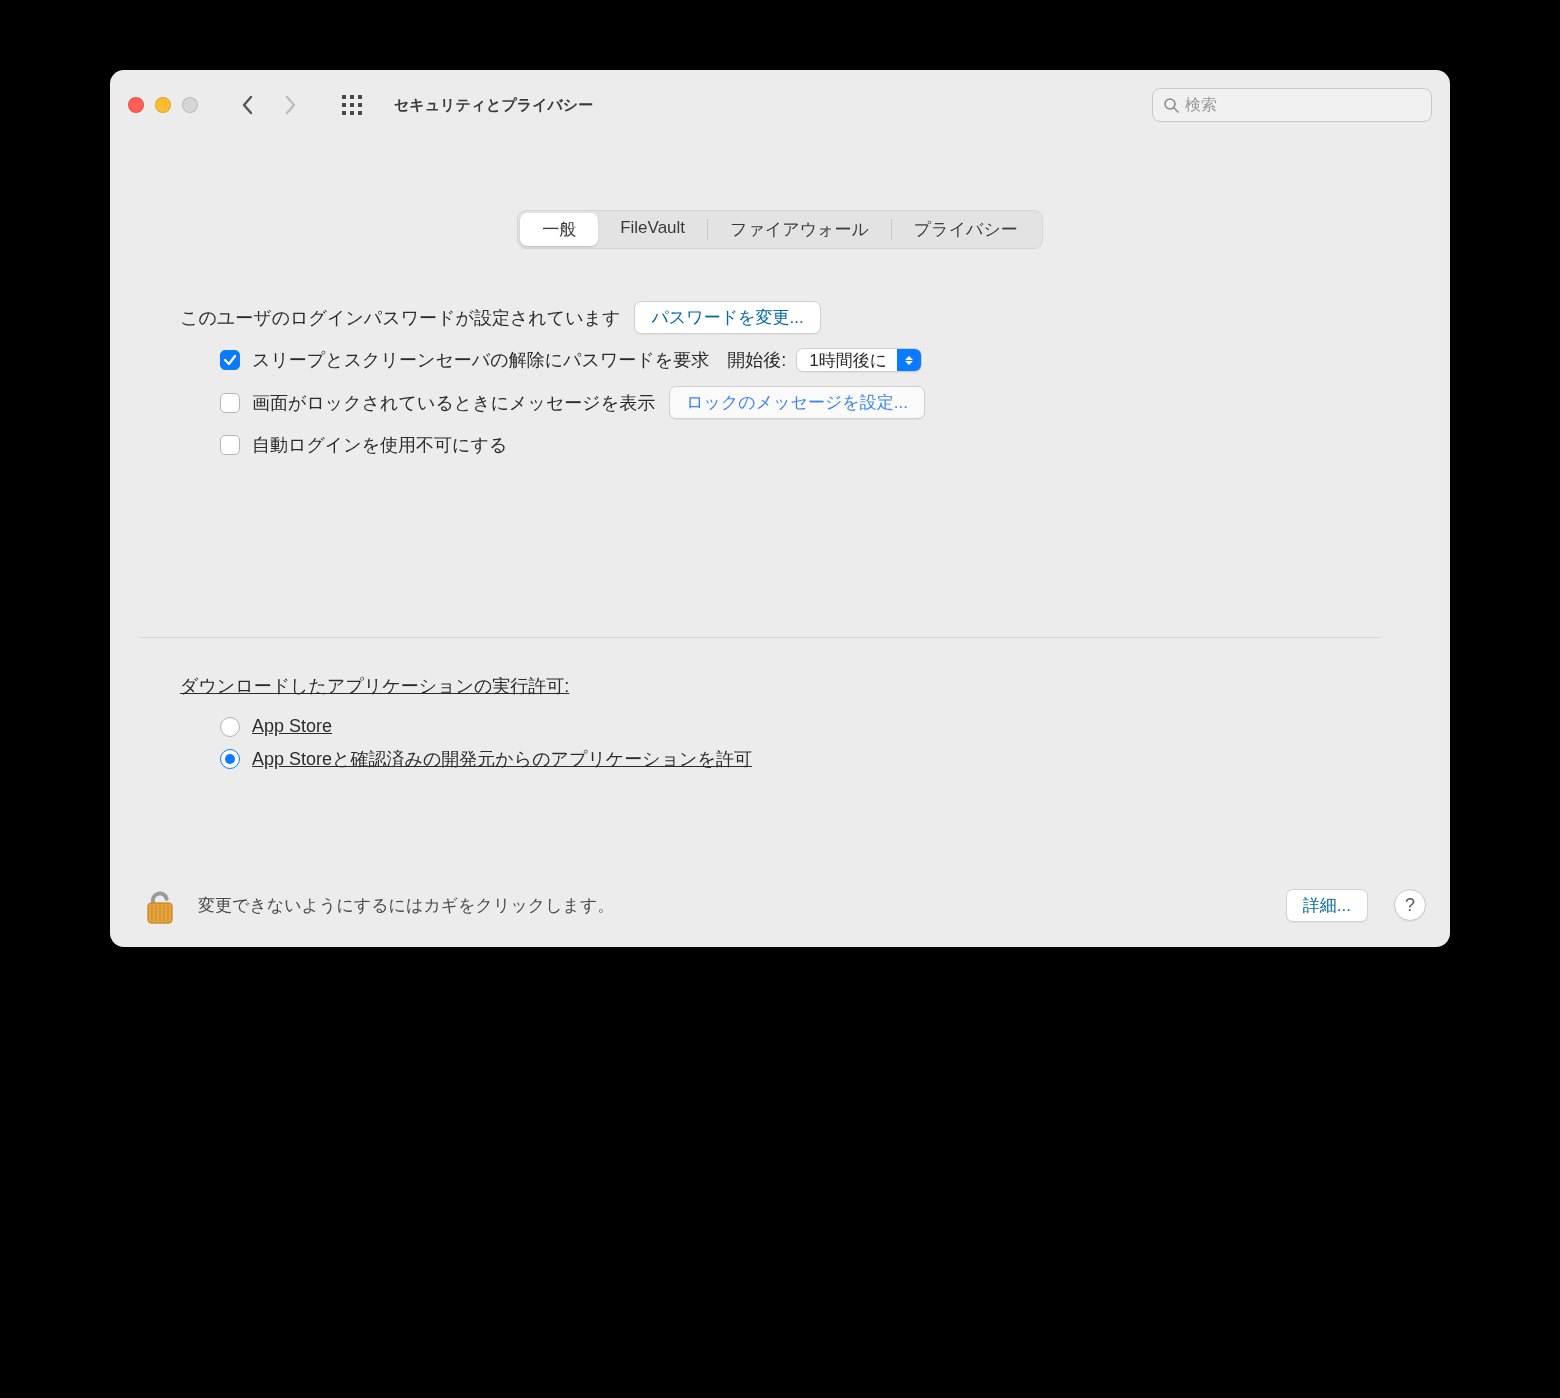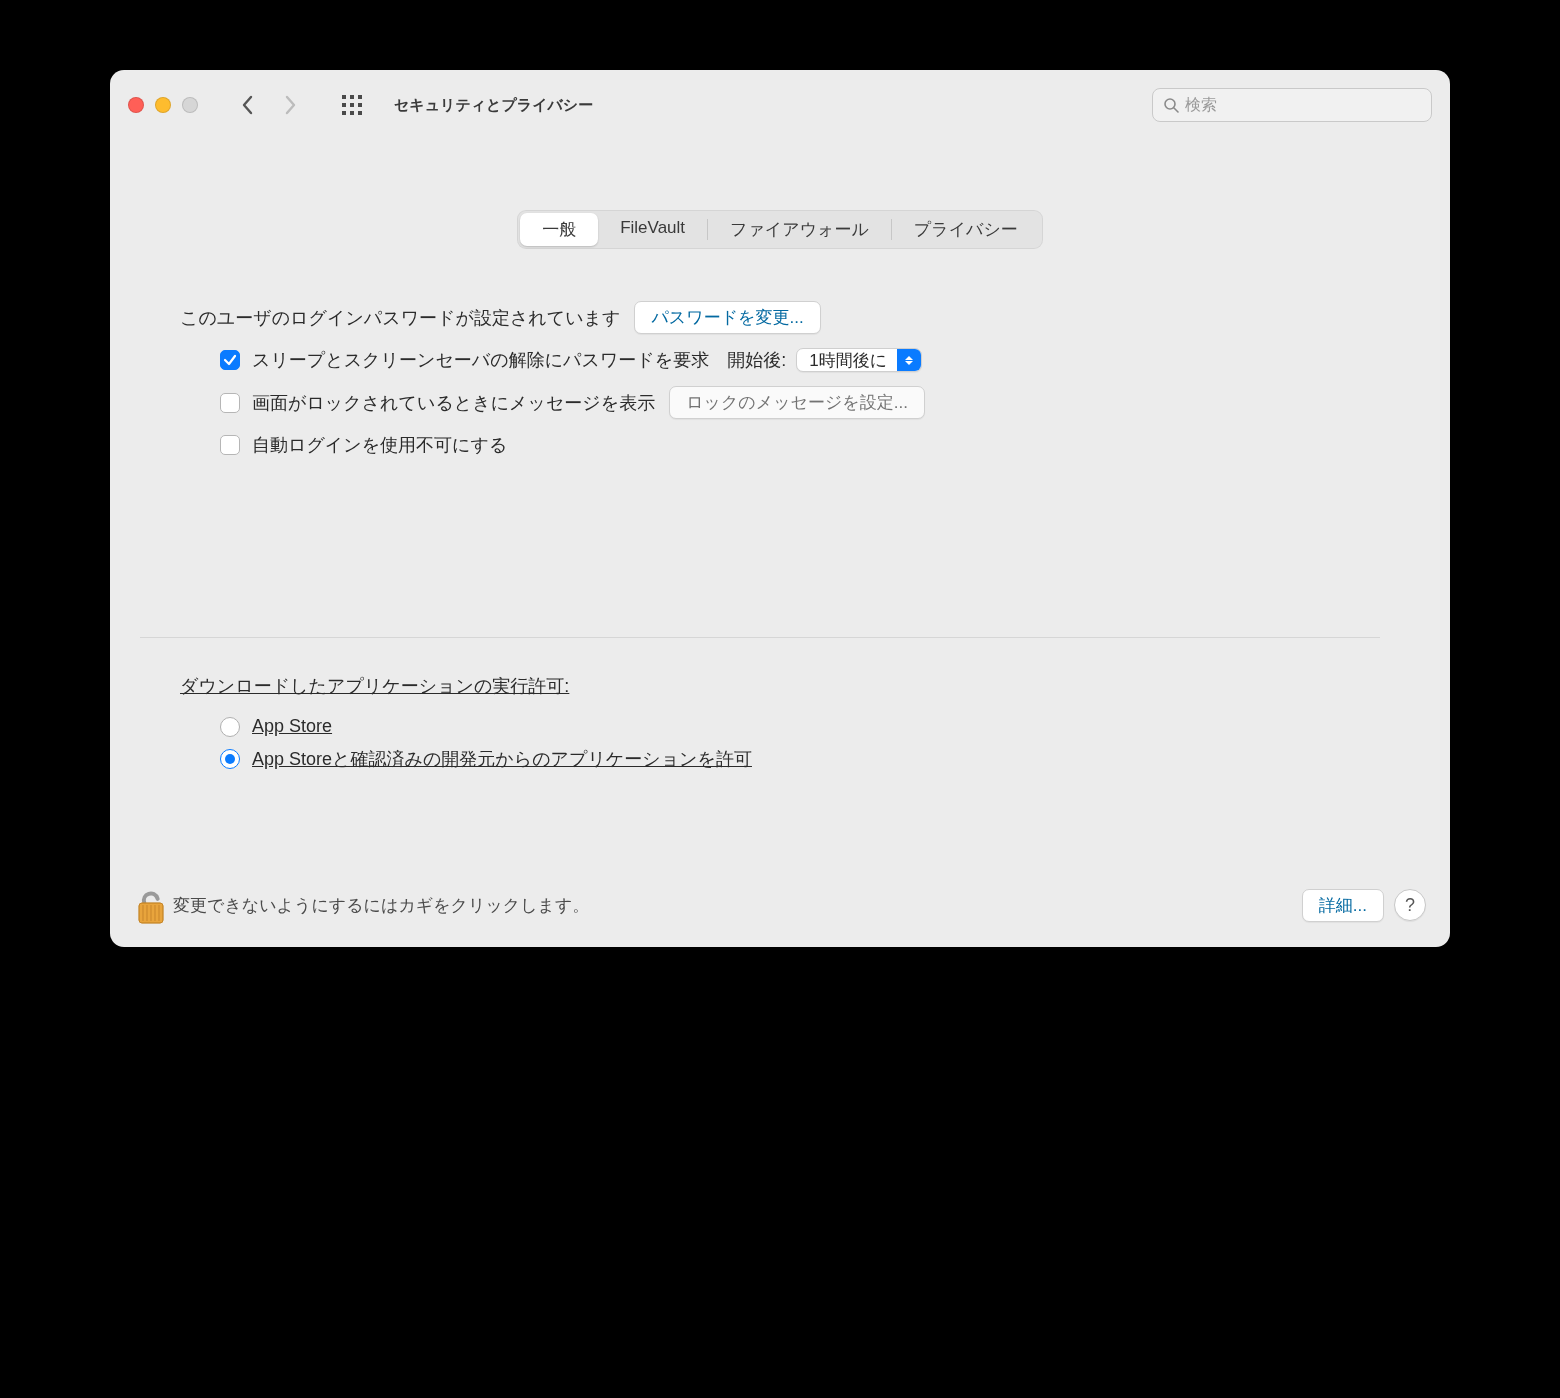--- a/index.html
+++ b/index.html
@@ -91,21 +91,21 @@
   .label-inline { margin-right: 14px; }
   .btn {
     background: #fff;
     border: 1px solid #d0d0d0;
     border-radius: 7px;
     padding: 4px 16px;
     font-size: 17px;
     box-shadow: 0 1px 1px rgba(0,0,0,0.05);
     color: #0369a1;
   }
-  .btn.disabled { color: #737373; background:#fafafa; }
+  .btn.disabled { color: #3b82f6; background:#fafafa; }
   .indent { padding-left: 40px; }
   .chk {
     width: 20px; height: 20px;
     border-radius: 5px;
     border: 1px solid #b6b6b6;
     background: #fff;
     margin-right: 12px;
     flex: 0 0 auto;
     display:flex; align-items:center; justify-content:center;
   }
@@ -158,21 +158,22 @@
     height: 108px;
     display:flex;align-items:center;justify-content:center;
     color:#ff0000;
     font-size: 22px;
     letter-spacing: 2px;
   }
 
   
   .footer {
     display:flex; align-items:center;
-    padding: 16px 24px 20px 19px;
+    padding: 16px 24px 20px 28px;
+    gap: 16px;
     margin-top: 56px;
     justify-content: space-between;
   }
   .lock-icon { width:44px; height:44px; display:flex;align-items:center;justify-content:center;}
   .lock-text { font-size:17px; color:#4a4a4a; flex:1;}
   .help {
     width:32px;height:32px;border-radius:50%;
     border:1px solid #c8c8c8;background:#fff;
     display:flex;align-items:center;justify-content:center;
     font-size:18px;color:#555;

